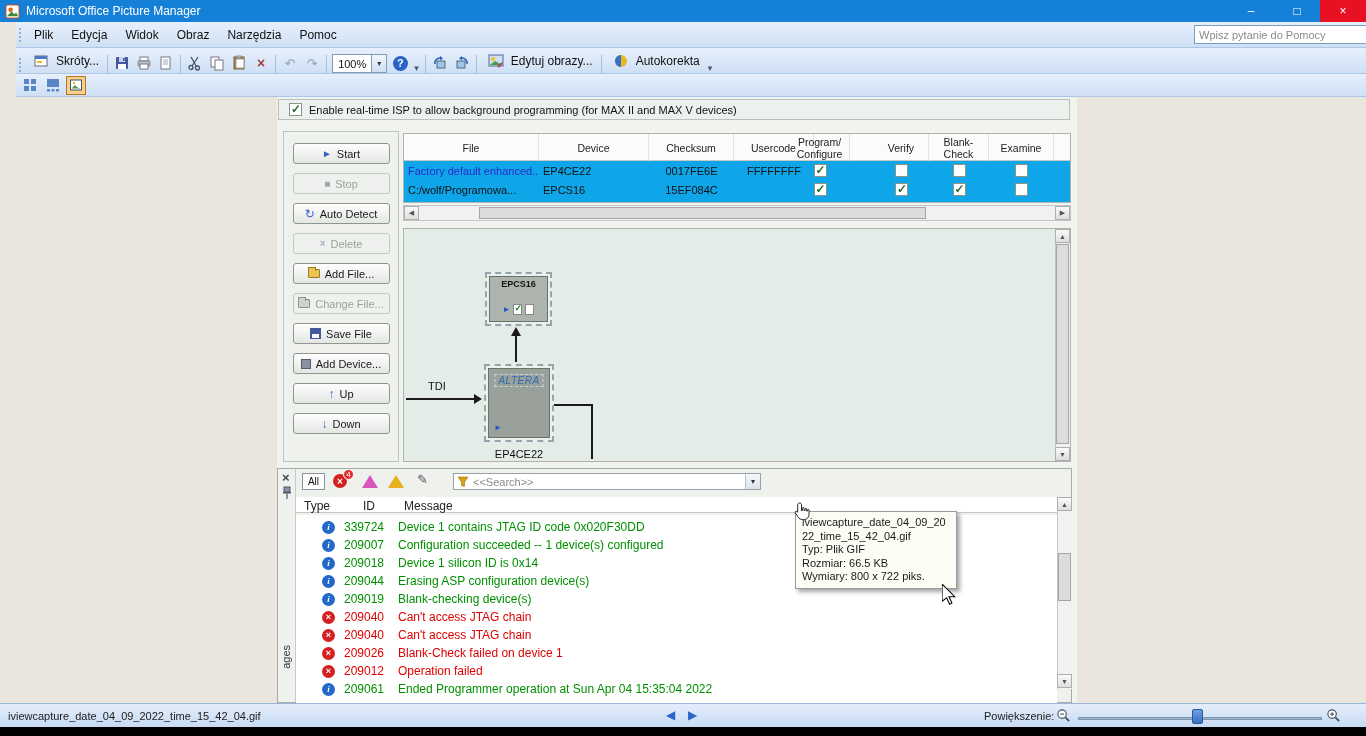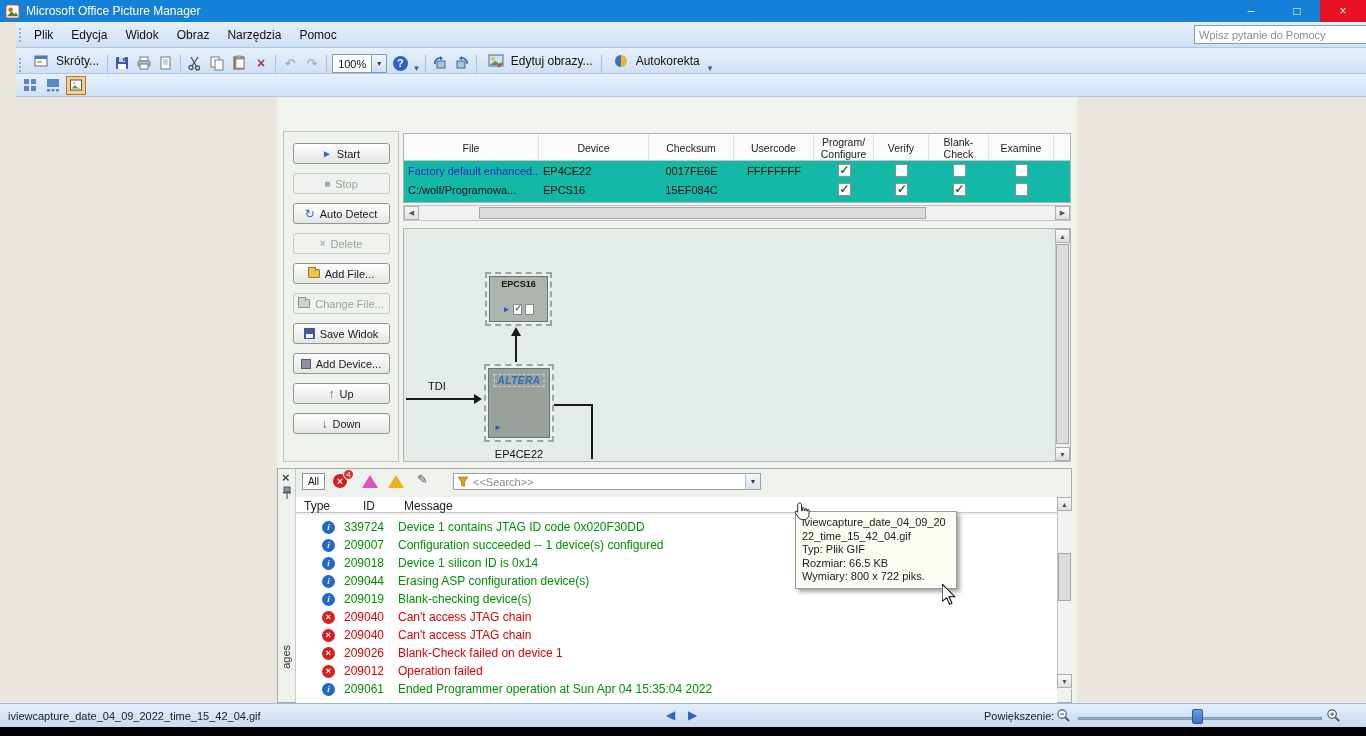--- a/index.html
+++ b/index.html
@@ -52,25 +52,25 @@
   .bico{font-size:10px;line-height:10px}
   .fold{width:12px;height:9px;background:#eac554;border:1px solid #a07818;border-radius:1px;position:relative}
   .fold::before{content:"";position:absolute;left:-1px;top:-3px;width:6px;height:3px;background:#eac554;border:1px solid #a07818;border-bottom:none}
   .fold.grayf{background:#cfd3cf;border-color:#8a908a}
   .fold.grayf::before{background:#cfd3cf;border-color:#8a908a}
   .flop{width:11px;height:11px;background:#44589e;position:relative}
   .flop::after{content:"";position:absolute;left:2px;bottom:1px;width:7px;height:4px;background:#fff}
   .chipico{width:10px;height:10px;background:#8a92a2;border:1px solid #555d6d}
 
   
-  #tbl{position:absolute;left:126px;top:36px;width:668px;height:70px;background:#14b8a6;border:1px solid #b0b4b0}
+  #tbl{position:absolute;left:126px;top:36px;width:668px;height:70px;background:#0ea5e9;border:1px solid #b0b4b0}
   #tblhead{position:absolute;left:0;top:0;width:100%;height:27px;background:#fbfbfb;border-bottom:1px solid #c8c8c8}
   .hc{position:absolute;top:0;height:27px;display:flex;align-items:center;justify-content:center;text-align:center;font-size:10.5px;white-space:pre-line;line-height:12px;border-right:1px solid #e2e2e2;color:#222}
   .tc0{left:0;width:135px}.tc1{left:135px;width:110px}.tc2{left:245px;width:85px}.tc3{left:330px;width:80px}
-  .tc4{left:410px;width:60px}.tc5{left:470px;width:55px}.tc6{left:525px;width:60px}.tc7{left:585px;width:65px}
+  .tc4{left:386px;width:60px}.tc5{left:470px;width:55px}.tc6{left:525px;width:60px}.tc7{left:585px;width:65px}
   .trow{position:absolute;left:0;width:100%;height:19px}
   #trow0{top:27px}#trow1{top:46px}
   .dc{position:absolute;height:19px;display:flex;align-items:center;font-size:11px;padding-left:4px;color:#111;overflow:hidden;white-space:nowrap}
   .dc.ctr{justify-content:center;padding-left:0}
   .dc.bluetxt{color:#2a2ac8}
 
   
   #hscroll{position:absolute;left:126px;top:108px;width:668px;height:16px;background:#f1f1f1;border:1px solid #c2c6c2}
   .sbtn{position:absolute;width:15px;height:14px;background:linear-gradient(#fafafa,#dedede);border:1px solid #aeaeae;font-size:7px;color:#555;display:flex;align-items:center;justify-content:center}
   #hs-left{left:0;top:0}#hs-right{right:0;top:0}
@@ -81,21 +81,21 @@
   .chip{position:absolute;border:2px dashed #96a4ae;padding:2px;background:rgba(255,255,255,.25)}
   .chipbody{width:100%;height:100%;background:#adb3ad;border:1px solid #6a726a;position:relative}
   #flashchip{left:81px;top:43px;width:67px;height:54px}
   #flashchip .chiplabel{position:absolute;left:0;top:2px;width:100%;text-align:center;font-size:9px;font-weight:bold;color:#101810}
   .chipicons{position:absolute;left:0;bottom:6px;width:100%;display:flex;justify-content:center;gap:3px;align-items:center}
   .miniplay{color:#2255cc;font-size:8px;line-height:8px}
   .docico{width:9px;height:11px;background:#fff;border:1px solid #888;position:relative}
   .docico.check::after{content:"✓";color:#1a8a1a;font-size:9px;font-weight:bold;position:absolute;left:0;top:-2px}
   #fpgachip{left:80px;top:135px;width:70px;height:78px}
   #fpgachip .chipbody{background:#9aa09a}
-  .brand{position:absolute;left:50%;top:5px;transform:translateX(-50%);font-size:10px;font-weight:bold;font-style:italic;letter-spacing:.5px;color:#2f6db8;border:1px dashed #c5d2e0;padding:0 3px;white-space:nowrap}
+  .brand{position:absolute;left:50%;top:5px;transform:translateX(-50%);font-size:10px;font-weight:normal;font-style:italic;letter-spacing:.5px;color:#2f6db8;border:1px dashed #c5d2e0;padding:0 3px;white-space:nowrap}
   #fpgachip .miniplay{position:absolute;left:5px;bottom:5px}
   .diaglabel{position:absolute;font-size:11px;color:#111}
   #fpganame{left:80px;top:219px;width:70px;text-align:center}
   #tdilabel{left:24px;top:151px}
   .hline{position:absolute;height:2px;background:#1a1a1a}
   .vline{position:absolute;width:2px;background:#1a1a1a}
   #tdiline{left:2px;top:169px;width:68px}
   #tdihead{position:absolute;left:70px;top:165px;width:0;height:0;border-top:5px solid transparent;border-bottom:5px solid transparent;border-left:8px solid #1a1a1a}
   #upline{left:111px;top:106px;height:27px}
   #uphead{position:absolute;left:107px;top:98px;width:0;height:0;border-left:5px solid transparent;border-right:5px solid transparent;border-bottom:9px solid #1a1a1a}
@@ -325,20 +325,24 @@
           <rect x="1.5" y="2" width="11" height="10" fill="#fff" stroke="#456"></rect>
           <path d="M2.5 10.5 L6 7 L8.5 9.5 L11.5 10.5 Z" fill="#4a9a4a"></path>
           <circle cx="5" cy="5" r="1.3" fill="#f0c020"></circle>
         </svg>
       </div>
   </div>
 
   <div id="canvas">
     <div id="qimg">
 
+      <div id="ispbar">
+        <span class="cb checked"></span>
+        <span>Enable real-time ISP to allow background programming (for MAX II and MAX V devices)</span>
+      </div>
 
       <div id="btnbox">
         <div class="pbtn">
             <span class="bico" style="color:#3565c8">►</span>
             <span>Start</span>
           </div>
         <div class="pbtn disabled">
             <span class="bico" style="color:#9aa">■</span>
             <span>Stop</span>
           </div>
@@ -353,21 +357,21 @@
         <div class="pbtn">
             <span class="fold"></span>
             <span>Add File...</span>
           </div>
         <div class="pbtn disabled">
             <span class="fold grayf"></span>
             <span>Change File...</span>
           </div>
         <div class="pbtn">
             <span class="flop"></span>
-            <span>Save Widok</span>
+            <span>Save File</span>
           </div>
         <div class="pbtn">
             <span class="chipico"></span>
             <span>Add Device...</span>
           </div>
         <div class="pbtn">
             <span class="bico" style="color:#3565c8;font-size:12px">↑</span>
             <span>Up</span>
           </div>
         <div class="pbtn">

